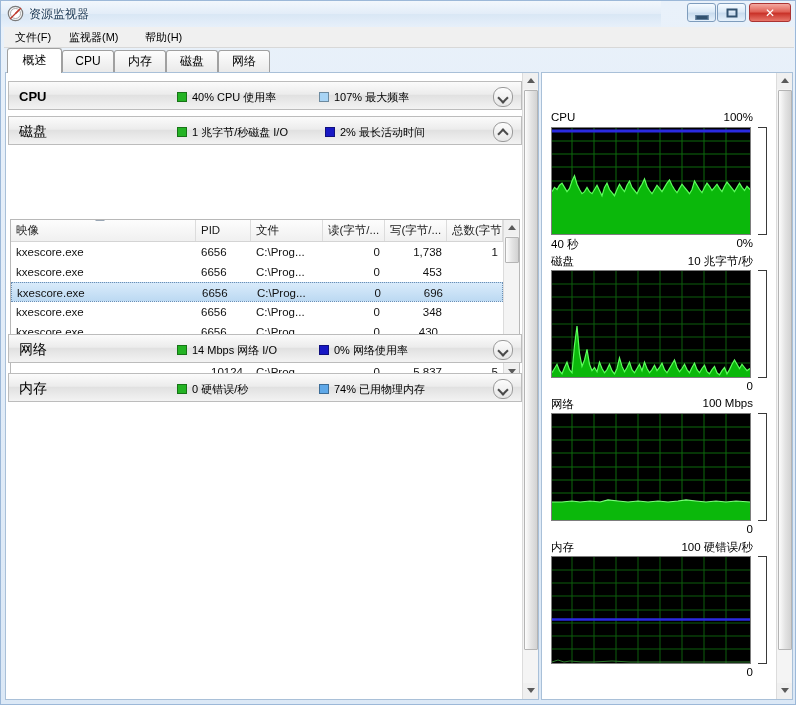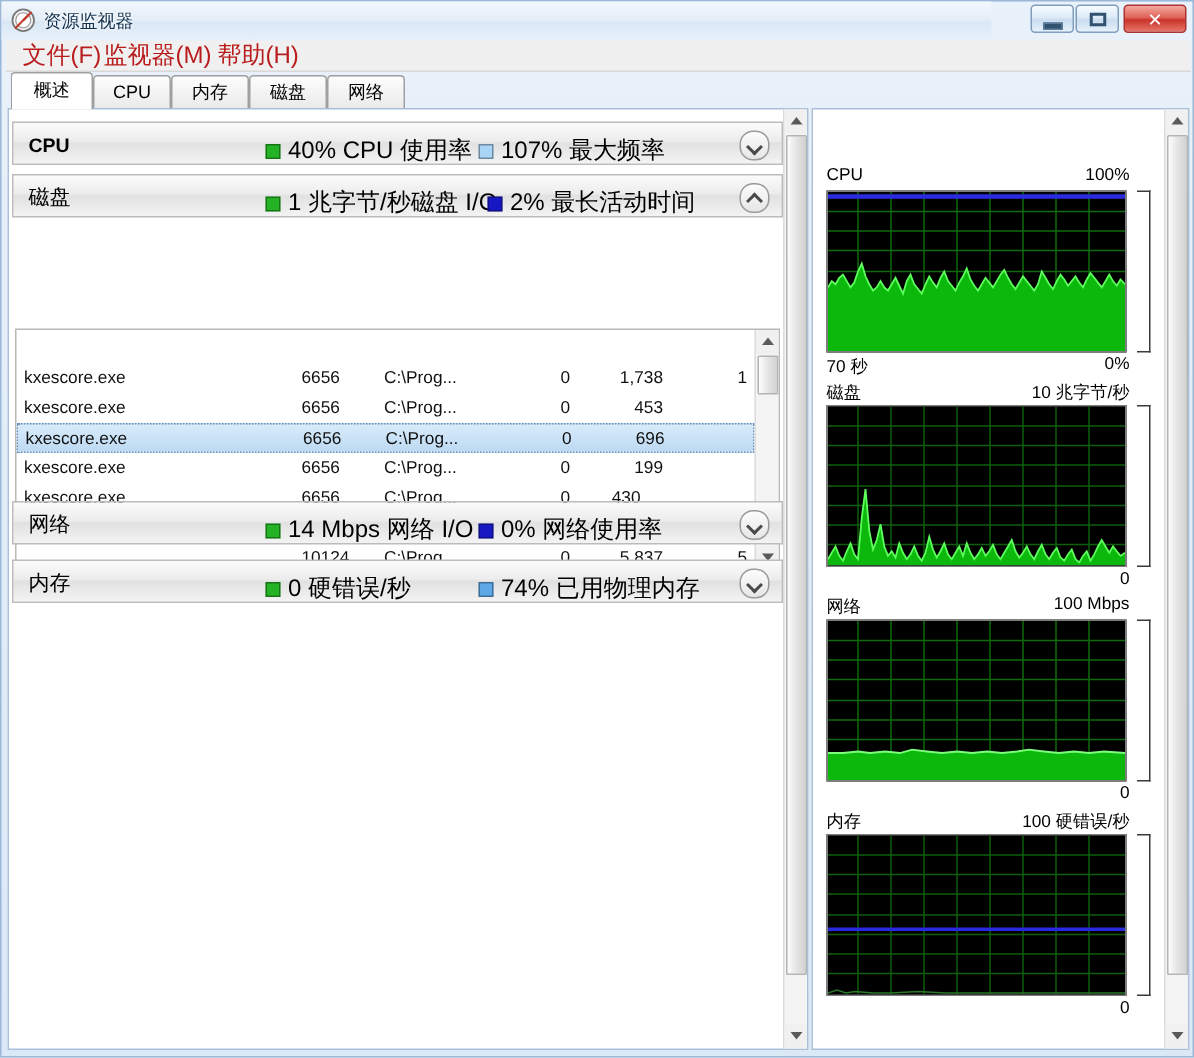--- a/index.html
+++ b/index.html
@@ -56,21 +56,21 @@
     width:11px;height:9px;border:2px solid #31516f;box-sizing:border-box;
   }
 
   
   #menubar{
     position:absolute;left:3px;top:26px;width:790px;height:20px;
     background:#f0f0f0;border-bottom:1px solid #d8d8d8;
   }
   .menu-item{
     position:absolute;top:3px;height:15px;line-height:15px;
-    font-size:16px;color:#b91c1c;padding:0 5px;cursor:default;
+    font-size:11px;color:#000000;padding:0 5px;cursor:default;
   }
 
   
   #tabstrip{
     position:absolute;left:3px;top:47px;width:790px;height:24px;
   }
   .tab{
     position:absolute;top:2px;height:22px;line-height:20px;
     box-sizing:border-box;text-align:center;font-size:12px;color:#000;
     border:1px solid #a0a0a0;border-bottom:none;
@@ -101,21 +101,21 @@
     background:linear-gradient(180deg,#fbfbfb 0%,#ececec 45%,#e1e1e1 50%,#f3f3f3 100%);
     border:1px solid #bcbcbc;box-sizing:border-box;
     cursor:default;
   }
   .section-title{
     position:absolute;left:10px;top:6px;font-size:14px;color:#000;
     white-space:nowrap;
   }
   .section-title.bold{font-weight:bold;font-size:13px;top:7px;}
   .metric{
-    position:absolute;top:8px;font-size:16px;color:#000;white-space:nowrap;
+    position:absolute;top:8px;font-size:11px;color:#000;white-space:nowrap;
   }
   .sw{
     display:inline-block;width:10px;height:10px;
     vertical-align:-1px;margin-right:5px;
     border:1px solid rgba(0,0,0,.35);box-sizing:border-box;
   }
   .chev{
     position:absolute;right:8px;top:5px;width:18px;height:18px;
     border-radius:9px;border:1px solid #9a9a9a;
     background:linear-gradient(180deg,#fcfcfc 0%,#e6e6e6 100%);
@@ -315,20 +315,29 @@
         <span class="sw" style="background:#24b324"></span><span>1 兆字节/秒磁盘 I/O</span>
       </div>
       <div class="metric" style="left:316px">
         <span class="sw" style="background:#1717c4"></span><span>2% 最长活动时间</span>
       </div>
       <div class="chev up"></div>
     </div>
 
     <div id="table-wrap">
 
+      <div id="table-head">
+        <div class="th" style="left:0;width:185px">映像</div>
+        <div class="sortmark"></div>
+        <div class="th" style="left:185px;width:55px">PID</div>
+        <div class="th" style="left:240px;width:72px">文件</div>
+        <div class="th num" style="left:312px;width:62px">读(字节/...</div>
+        <div class="th num" style="left:374px;width:62px">写(字节/...</div>
+        <div class="th num" style="left:436px;width:56px">总数(字节</div>
+      </div>
 
       <div class="row" style="top:22px">
         <div class="cell" style="left:0;width:185px">kxescore.exe</div>
         <div class="cell" style="left:185px;width:55px">6656</div>
         <div class="cell" style="left:240px;width:72px">C:\Prog...</div>
         <div class="cell num" style="left:312px;width:62px">0</div>
         <div class="cell num" style="left:374px;width:62px">1,738</div>
         <div class="cell num" style="left:436px;width:56px">1</div>
       </div>
       <div class="row" style="top:42px">
@@ -345,41 +354,41 @@
         <div class="cell" style="left:240px;width:72px">C:\Prog...</div>
         <div class="cell num" style="left:312px;width:62px">0</div>
         <div class="cell num" style="left:374px;width:62px">696</div>
         <div class="cell num" style="left:436px;width:56px"></div>
       </div>
       <div class="row" style="top:82px">
         <div class="cell" style="left:0;width:185px">kxescore.exe</div>
         <div class="cell" style="left:185px;width:55px">6656</div>
         <div class="cell" style="left:240px;width:72px">C:\Prog...</div>
         <div class="cell num" style="left:312px;width:62px">0</div>
-        <div class="cell num" style="left:374px;width:62px">199</div>
+        <div class="cell num" style="left:374px;width:62px">348</div>
         <div class="cell num" style="left:436px;width:56px"></div>
       </div>
       <div class="row" style="top:102px">
         <div class="cell" style="left:0;width:185px">kxescore.exe</div>
         <div class="cell" style="left:185px;width:55px">6656</div>
         <div class="cell" style="left:240px;width:72px">C:\Prog...</div>
         <div class="cell num" style="left:312px;width:62px">0</div>
-        <div class="cell num" style="left:359px;width:62px">430</div>
+        <div class="cell num" style="left:370px;width:62px">430</div>
         <div class="cell num" style="left:436px;width:56px"></div>
       </div>
       <div class="row" style="top:122px">
         <div class="cell" style="left:0;width:185px">kxescore.exe</div>
         <div class="cell" style="left:185px;width:55px">6656</div>
         <div class="cell" style="left:240px;width:72px">C:\SLog...</div>
         <div class="cell num" style="left:312px;width:62px">0</div>
         <div class="cell num" style="left:374px;width:62px">1,065</div>
         <div class="cell num" style="left:436px;width:56px">1</div>
       </div>
       <div class="row" style="top:142px">
-        <div class="cell" style="left:185px;width:55px">10124</div>
+        <div class="cell" style="left:195px;width:55px">10124</div>
         <div class="cell" style="left:240px;width:72px">C:\Prog...</div>
         <div class="cell num" style="left:312px;width:62px">0</div>
         <div class="cell num" style="left:374px;width:62px">5,837</div>
         <div class="cell num" style="left:436px;width:56px">5</div>
       </div>
 
       <div class="vsb" style="left:492px;top:0;height:160px">
         <div class="arrow" style="left:0;top:0;width:16px;height:16px">
           <span class="tri up" style="left:4px;top:5px"></span>
         </div>
@@ -460,21 +469,21 @@
               <line x1="130" y1="0" x2="130" y2="106"></line>
             <line x1="152" y1="0" x2="152" y2="106"></line>
               <line x1="174" y1="0" x2="174" y2="106"></line>
           </g>
           <polygon fill="#0bb80b" points="0,106 0,63.6 2.5,59.4 5,61.5 7.5,57.2 10,55.1 12.5,59.4 15,63.6 17.5,60.4 20,53 22.5,47.7 25,56.2 27.5,61.5 30,65.7 32.5,63.6 35,59.4 37.5,63.6 40,65.7 42.5,61.5 45,57.2 47.5,62.5 50,67.8 52.5,59.4 55,55.1 57.5,61.5 60,64.7 62.5,67.8 65,61.5 67.5,56.2 70,60.4 72.5,63.6 75,57.2 77.5,53 80,59.4 82.5,62.5 85,65.7 87.5,60.4 90,56.2 92.5,50.9 95,58.3 97.5,62.5 100,65.7 102.5,61.5 105,57.2 107.5,60.4 110,63.6 112.5,59.4 115,55.1 117.5,51.9 120,57.2 122.5,61.5 125,64.7 127.5,60.4 130,56.2 132.5,59.4 135,62.5 137.5,65.7 140,61.5 142.5,53 145,57.2 147.5,61.5 150,64.7 152.5,59.4 155,55.1 157.5,58.3 160,62.5 162.5,59.4 165,56.2 167.5,60.4 170,63.6 172.5,58.3 175,54.1 177.5,57.2 180,60.4 182.5,63.6 185,59.4 187.5,55.1 190,59.4 192.5,62.5 195,58.3 198,61.5 198,106"></polygon>
           <polyline fill="none" stroke="#5dff5d" stroke-width="1.2" points="0,63.6 2.5,59.4 5,61.5 7.5,57.2 10,55.1 12.5,59.4 15,63.6 17.5,60.4 20,53 22.5,47.7 25,56.2 27.5,61.5 30,65.7 32.5,63.6 35,59.4 37.5,63.6 40,65.7 42.5,61.5 45,57.2 47.5,62.5 50,67.8 52.5,59.4 55,55.1 57.5,61.5 60,64.7 62.5,67.8 65,61.5 67.5,56.2 70,60.4 72.5,63.6 75,57.2 77.5,53 80,59.4 82.5,62.5 85,65.7 87.5,60.4 90,56.2 92.5,50.9 95,58.3 97.5,62.5 100,65.7 102.5,61.5 105,57.2 107.5,60.4 110,63.6 112.5,59.4 115,55.1 117.5,51.9 120,57.2 122.5,61.5 125,64.7 127.5,60.4 130,56.2 132.5,59.4 135,62.5 137.5,65.7 140,61.5 142.5,53 145,57.2 147.5,61.5 150,64.7 152.5,59.4 155,55.1 157.5,58.3 160,62.5 162.5,59.4 165,56.2 167.5,60.4 170,63.6 172.5,58.3 175,54.1 177.5,57.2 180,60.4 182.5,63.6 185,59.4 187.5,55.1 190,59.4 192.5,62.5 195,58.3 198,61.5"></polyline>
           <line x1="0" y1="3" x2="198" y2="3" stroke="#2a2ae0" stroke-width="3"></line>
         </svg>
       </div>
       <div class="bracket" style="right:0;top:16px;height:108px"></div>
-      <div class="g-sub" style="top:126px">70 秒</div>
+      <div class="g-sub" style="top:126px">40 秒</div>
       <div class="g-min" style="top:126px">0%</div>
     </div>
 
     <div class="graph-block" style="top:181px">
       <div class="g-label">磁盘</div>
       <div class="g-max">10 兆字节/秒</div>
       <div class="plot" style="top:16px;height:108px">
         <svg width="198" height="106" viewBox="0 0 198 106" preserveAspectRatio="none">
           <rect x="0" y="0" width="198" height="106" fill="#000"></rect>
           <g stroke="#0d5f0d" stroke-width="1">

